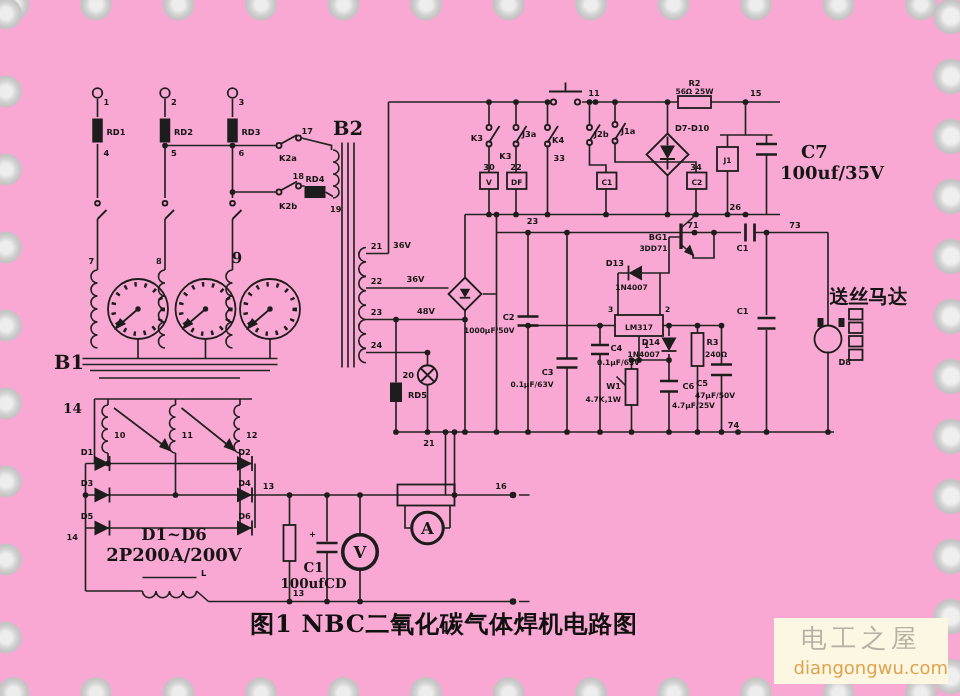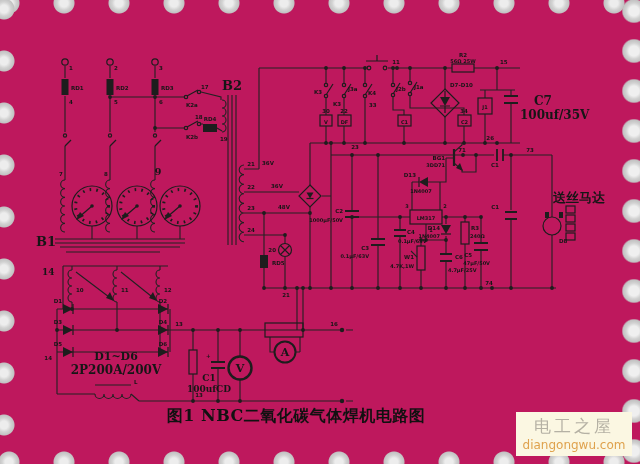--- a/index.html
+++ b/index.html
@@ -1,16 +1,16 @@
 <!DOCTYPE html>
 <html><head>
 <meta charset="utf-8">
 <style>
   html,body{margin:0;padding:0;background:#ffffff;}
-  .stage{position:relative;width:640px;height:464px;background:#be185d;overflow:hidden;
+  .stage{position:relative;width:640px;height:464px;background:#f9a8d4;overflow:hidden;
          font-family:"DejaVu Sans",sans-serif;}
   
   .perf{position:absolute;pointer-events:none;z-index:3;}
   .perf-top{top:-12px;left:-6px;right:-6px;height:30px;
     background-image:radial-gradient(circle at 15px 15px,#ededed 0 4px,#d2d2d2 7px,#c2c2c2 10px,rgba(0,0,0,0) 11px);
     background-size:55px 30px;background-repeat:repeat-x;}
   .perf-bottom{bottom:-13px;left:-6px;right:-6px;height:30px;
     background-image:radial-gradient(circle at 15px 15px,#ededed 0 4px,#d2d2d2 7px,#c2c2c2 10px,rgba(0,0,0,0) 11px);
     background-size:55px 30px;background-repeat:repeat-x;}
   .perf-left{left:-11px;top:-6px;bottom:-6px;width:30px;
@@ -33,21 +33,21 @@
   .s12{font:700 12px "DejaVu Serif",serif;}
   .s13{font:700 13px "DejaVu Serif",serif;}
   .mt{font:700 11px "DejaVu Serif",serif;}
   .mid{text-anchor:middle;} .end{text-anchor:end;}
   .caption{position:absolute;left:108px;top:406px;width:376px;z-index:2;text-align:center;
     font-family:"DejaVu Serif","DejaVu Sans",serif;font-weight:700;font-size:16px;color:#111;
     letter-spacing:0.5px;white-space:nowrap;}
   .watermark{position:absolute;left:516px;top:412px;width:116px;height:44px;z-index:4;
     background:#fbf7e2;text-align:center;padding-top:3px;box-sizing:border-box;}
   .wm-name{font-family:"DejaVu Sans",sans-serif;font-size:17px;letter-spacing:3px;color:#b5b1a4;line-height:22px;}
-  .wm-url{font-family:"DejaVu Sans",sans-serif;font-size:12px;color:#dfa24d;line-height:16px;}
+  .wm-url{font-family:"DejaVu Sans",sans-serif;font-size:12px;color:#dfa24d;line-height:16px;text-align:right;}
 </style>
 </head>
 <body>
 
 <div class="stage">
 
   <div class="perf perf-top"></div>
   <div class="perf perf-bottom"></div>
   <div class="perf perf-left"></div>
   <div class="perf perf-right"></div>

